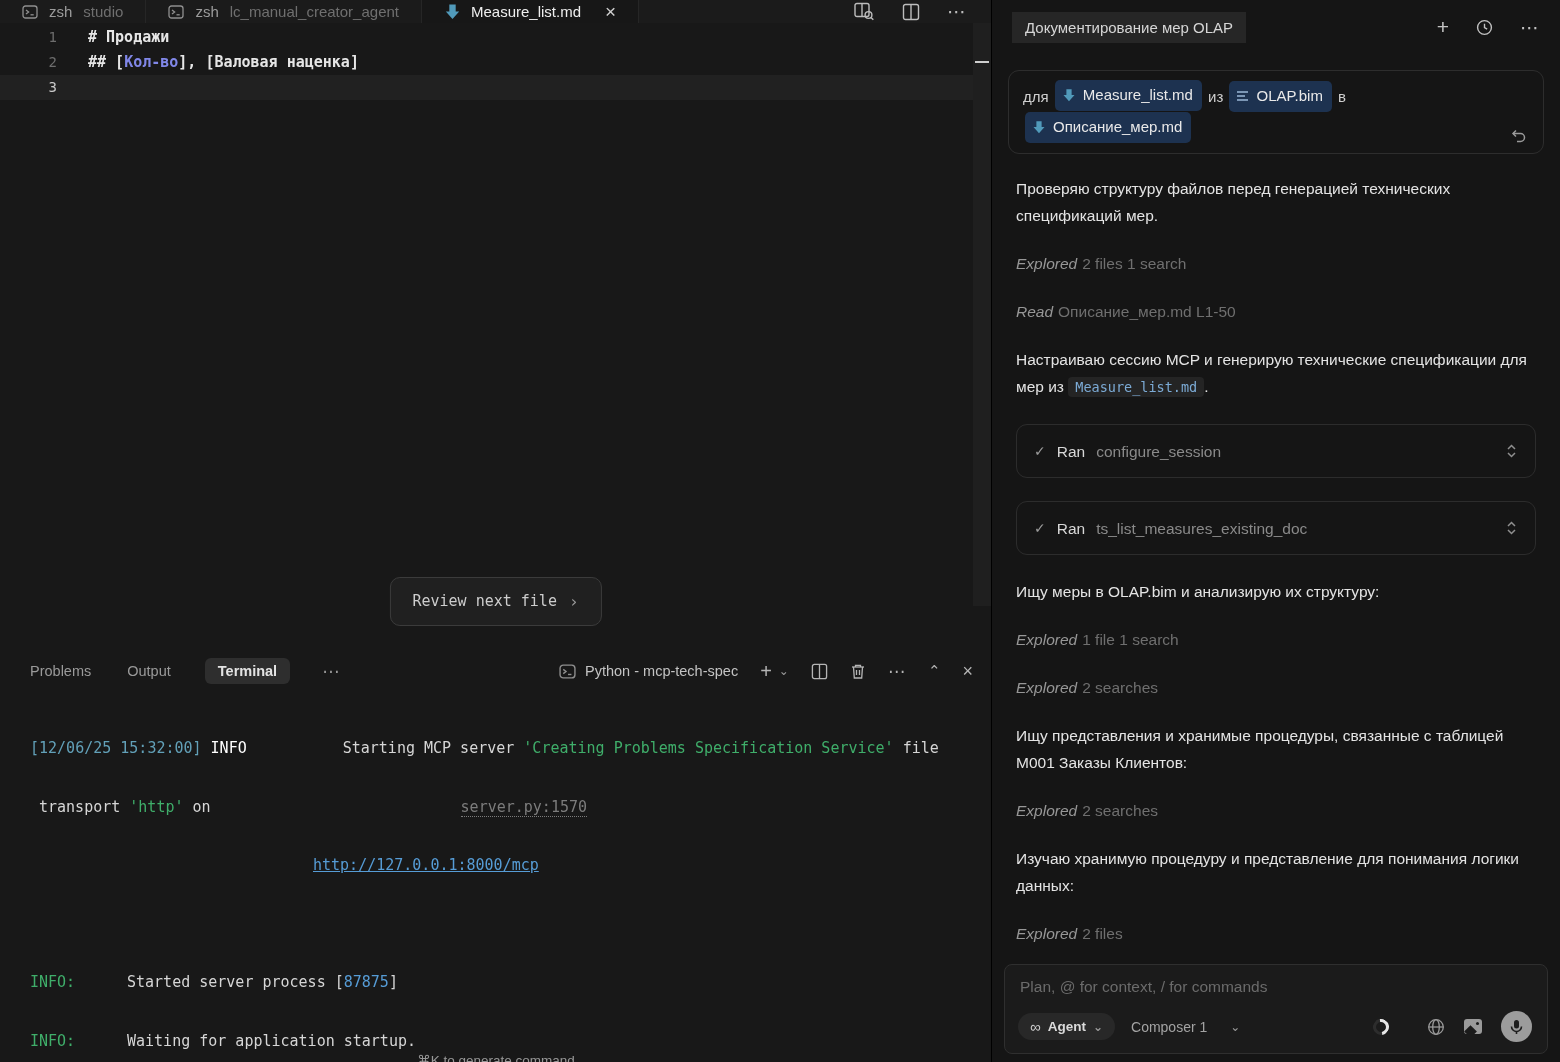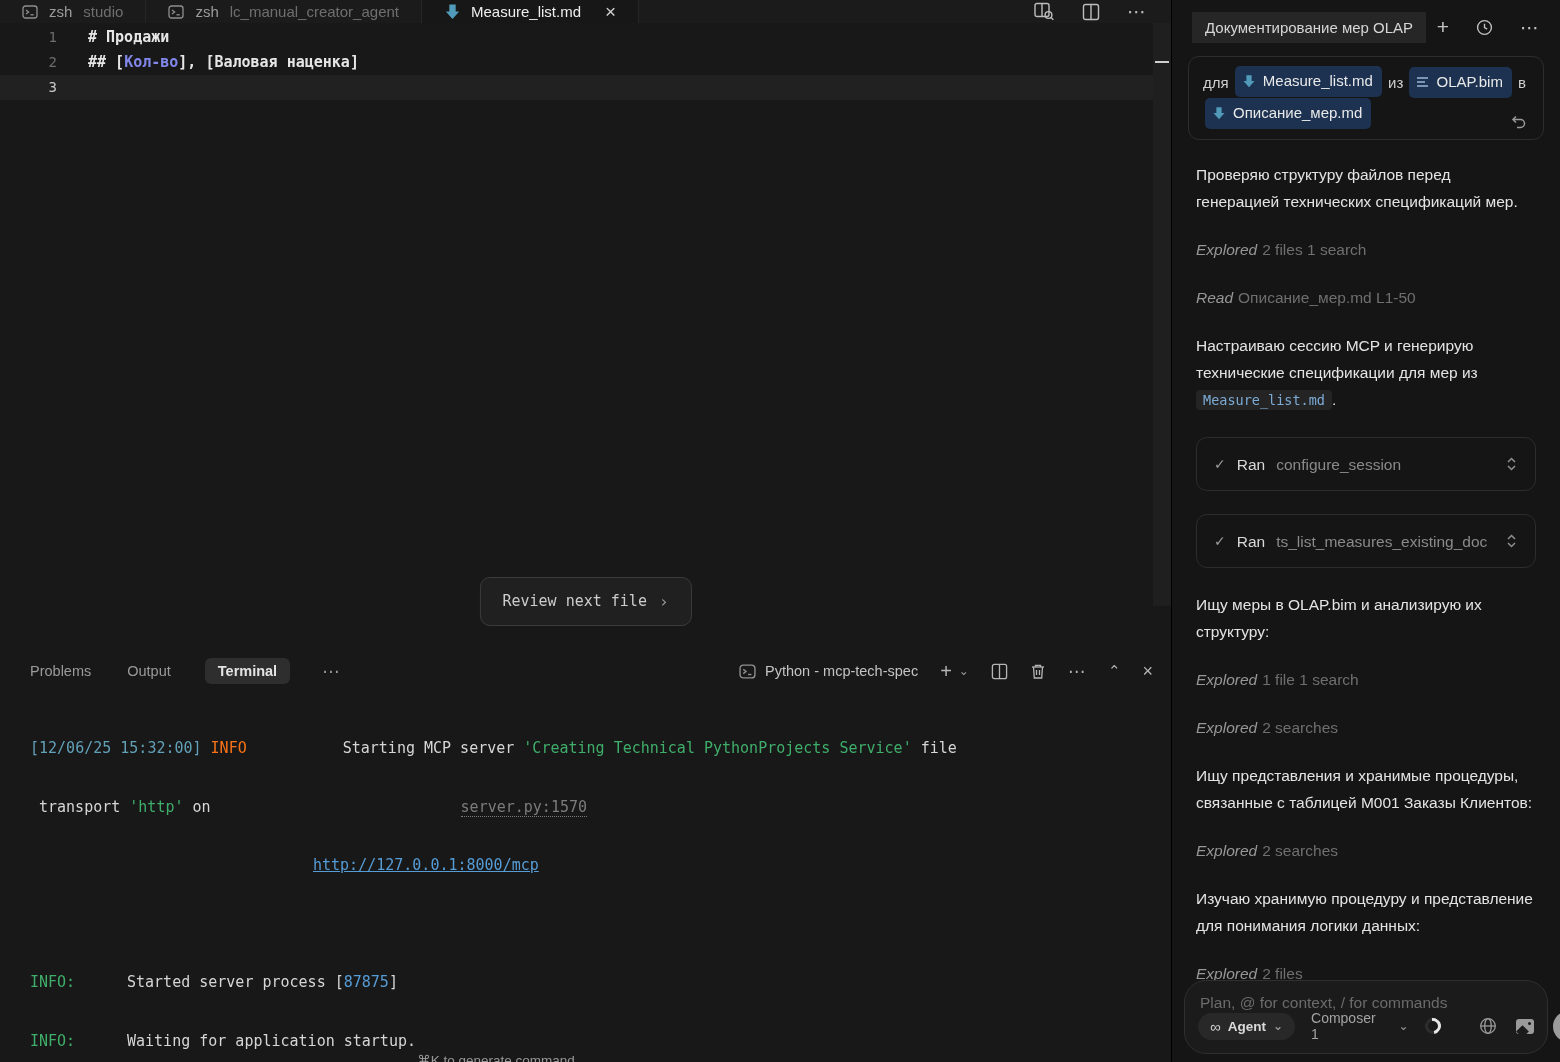--- a/index.html
+++ b/index.html
@@ -1,21 +1,21 @@
 <!DOCTYPE html>
 <html><head>
 <meta charset="utf-8">
 <style>
   * { box-sizing: border-box; margin: 0; padding: 0; }
   html,body { width:1560px; height:1062px; overflow:hidden; background:#101010;
     font-family:"Liberation Sans","DejaVu Sans",sans-serif; }
   .app { display:flex; width:1560px; height:1062px; }
 
   
-  .left { width:1172px; display:flex; flex-direction:column; background:#181818;
+  .left { width:992px; display:flex; flex-direction:column; background:#181818;
           border-right:1px solid #000; position:relative; overflow:hidden; }
   .topstrip { height:8px; background:#0e0e0e; }
 
   .tabbar { height:54px; display:flex; align-items:stretch; background:#1b1b1b; }
   .tab { display:flex; align-items:center; gap:11px; padding:0 22px;
          border-right:1px solid #262626; font-size:15px; color:#6f6f6f; }
   .tab .zsh { color:#9c9c9c; }
   .tab.active { background:#171717; color:#e8e8e8; gap:10px; }
   .tab .close { color:#cfcfcf; font-size:19px; margin-left:14px; line-height:1; }
   .term-ic { color:#8f8f8f; display:flex; }
@@ -58,42 +58,42 @@
   .psession { display:flex; align-items:center; gap:9px; color:#c3c3c3; font-size:14.5px; }
   .plusgrp { display:flex; align-items:center; gap:7px; }
   .plus { font-size:20px; font-weight:300; }
   .chev-sm { font-size:12px; color:#9a9a9a; }
   .gl { font-size:15px; }
 
   .terminal { flex:1; position:relative; font-family:"DejaVu Sans Mono",monospace;
               font-size:15px; line-height:19.5px; color:#d6d6d6; padding:16px 0 0 30px;
               background:#181818; white-space:pre; }
   .ttime { color:#62a0b8; }
-  .tinfo { color:#f97316; margin:0 96px 0 9px; }
+  .tinfo { color:#ffffff; margin:0 96px 0 9px; }
   .tgreen { color:#3fae6a; }
   .row2 { padding-left:9px; }
   .tloc { color:#7c7c7c; border-bottom:1px dotted #7c7c7c; margin-left:250px; }
   .turl { color:#569cd6; text-decoration:underline; margin-left:283px; }
   .blank { height:19.5px; }
   .lvl { display:inline-block; width:97px; color:#3fae6a; }
   .tnum { color:#569cd6; }
   .hint { position:absolute; bottom:-6px; left:0; width:992px; text-align:center;
           color:#989898; font-size:13.5px; font-family:"Liberation Sans",sans-serif; }
 
   
   .right { flex:1; background:#151515; position:relative; display:flex; flex-direction:column;
            overflow:hidden; }
   .chatheader { height:54px; display:flex; align-items:center; padding:0 20px; }
   .title-pill { background:#262626; color:#d6d6d6; font-size:15px; padding:7px 13px;
                 border-radius:0; }
   .hicons { margin-left:auto; display:flex; align-items:center; gap:27px; color:#c2c2c2; }
   .hplus { font-size:21px; font-weight:300; }
   .hmore { font-size:19px; letter-spacing:1px; }
 
-  .context { margin:2px 16px 0 16px; border:1px solid #2d2d2d; border-radius:11px;
+  .context { margin:16px 16px 0 16px; border:1px solid #2d2d2d; border-radius:11px;
              padding:9px 14px 10px 14px; position:relative; font-size:15px; color:#cfcfcf;
              line-height:28px; }
   .fpill { display:inline-flex; align-items:center; gap:7px; background:#1d3250;
            border-radius:5px; padding:1px 9px 2px 7px; color:#e9e9e9; margin:0 2px; }
   .undo { position:absolute; right:16px; bottom:10px; color:#9a9a9a; }
 
   .chatbody { flex:1; overflow:hidden; padding:0 24px; font-size:15.5px; color:#e4e4e4;
               line-height:27px; }
   .chatbody p { margin:21px 0; }
   .status { margin:21px 0; font-size:15.5px; }
@@ -101,22 +101,22 @@
   .status .detail { color:#6f6f6f; margin-left:5px; }
   .code-inline { font-family:"DejaVu Sans Mono",monospace; font-size:13.5px; background:#242424;
                  color:#7cabd6; padding:2px 7px; border-radius:4px; }
   .toolbox { height:54px; border:1px solid #2c2c2c; border-radius:11px; display:flex;
              align-items:center; padding:0 17px; gap:11px; margin:23px 0; }
   .toolbox .check { color:#9a9a9a; font-size:14px; }
   .toolbox .ran { color:#d8d8d8; }
   .toolbox .tname { color:#8a8a8a; }
   .toolbox .expand { margin-left:auto; color:#8f8f8f; display:flex; }
 
-  .inputbox { position:absolute; left:12px; right:12px; bottom:8px; height:74px;
-              background:#1b1b1b; border:1px solid #2f2f2f; border-radius:22px;
+  .inputbox { position:absolute; left:12px; right:12px; bottom:8px; height:90px;
+              background:#1b1b1b; border:1px solid #2f2f2f; border-radius:8px;
               padding:13px 15px; }
   .inputbox input { width:100%; background:transparent; border:none; outline:none;
                     color:#e0e0e0; font-size:15.5px; font-family:"Liberation Sans",sans-serif; }
   .inputbox input::placeholder { color:#6b6b6b; }
   .inputrow { position:absolute; left:13px; right:15px; bottom:11px; display:flex;
               align-items:center; gap:16px; }
   .agent-pill { display:flex; align-items:center; gap:7px; background:#282828;
                 border-radius:18px; padding:5px 12px; color:#dadada; font-size:13.5px;
                 font-weight:700; }
   .inf { font-size:15px; font-weight:400; color:#cfcfcf; }
@@ -285,21 +285,21 @@
               <path d="M6.5 7v5M9.5 7v5"></path>
             </svg>
         </span>
         <span class="pmore">⋯</span>
         <span class="gl">⌃</span>
         <span class="gl" style="font-size:18px">×</span>
       </div>
     </div>
 
     <div class="terminal">
-      <div><span class="ttime">[12/06/25 15:32:00]</span><span class="tinfo">INFO</span><span>Starting MCP server </span><span class="tgreen">'Creating Technical PythonProjects Service'</span><span> file</span></div>
+      <div><span class="ttime">[12/06/25 15:32:00]</span><span class="tinfo">INFO</span><span>Starting MCP server </span><span class="tgreen">'Creating Problems Specification Service'</span><span> file</span></div>
       <div class="row2"><span>transport </span><span class="tgreen">'http'</span><span> on</span><span class="tloc">server.py:1570</span></div>
       <div><span class="turl">http://127.0.0.1:8000/mcp</span></div>
       <div class="blank"></div>
       <div><span class="lvl">INFO:</span><span>Started server process [</span><span class="tnum">87875</span><span>]</span></div>
       <div><span class="lvl">INFO:</span><span>Waiting for application startup.</span></div>
       
       
       
       
       

